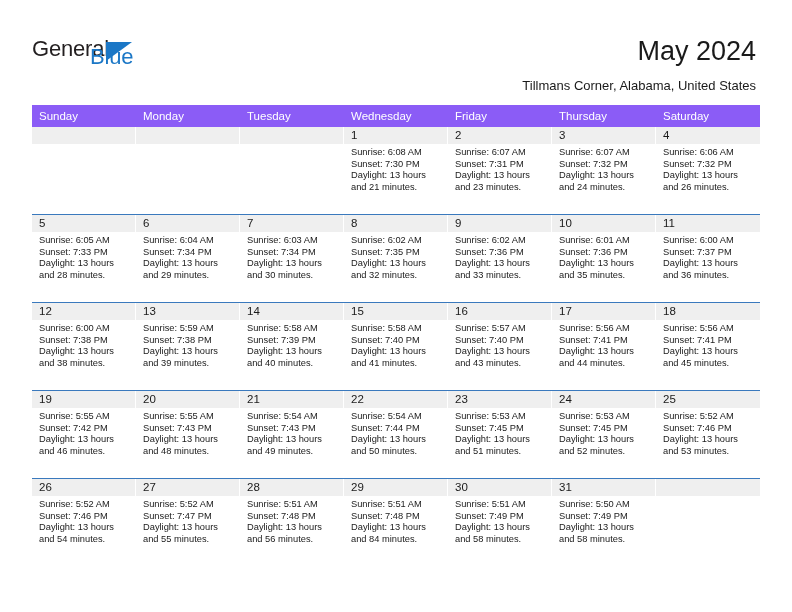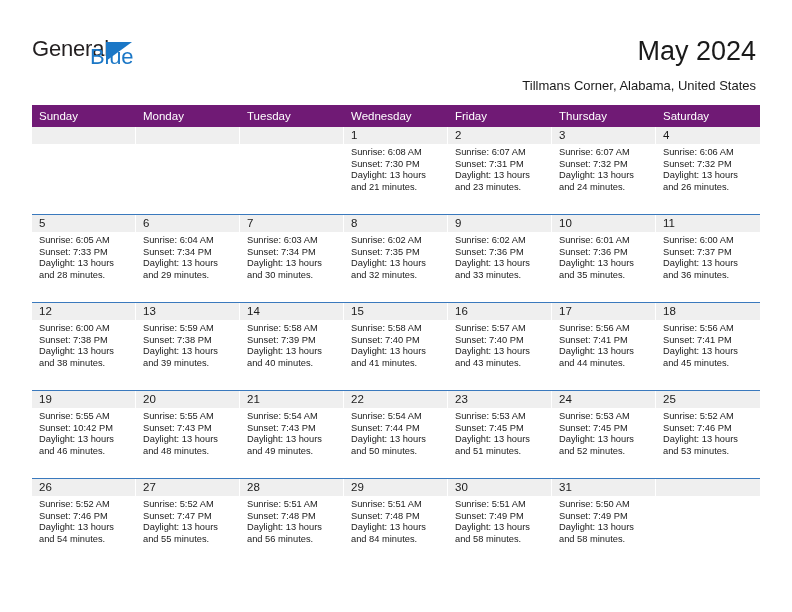--- a/index.html
+++ b/index.html
@@ -85,21 +85,21 @@
   
   .calendar {
     position: absolute;
     left: 32px;
     top: 105px;
     width: 728px;
   }
   .weekdays {
     display: flex;
     width: 728px;
-    background: #701a75;
+    background: #8b5cf6;
   }
   .weekday {
     width: 104px;
     box-sizing: border-box;
     padding: 4px 0 4px 7px;
     color: #ffffff;
     font-size: 11.5px;
     line-height: 14px;
     white-space: nowrap;
   }
@@ -341,21 +341,21 @@
           <div>and 45 minutes.</div>
         </div>
       </div>
     </div>
 
     <div class="week">
       <div class="cell">
         <div class="daynum">19</div>
         <div class="info">
           <div>Sunrise: 5:55 AM</div>
-          <div>Sunset: 10:42 PM</div>
+          <div>Sunset: 7:42 PM</div>
           <div>Daylight: 13 hours</div>
           <div>and 46 minutes.</div>
         </div>
       </div>
       <div class="cell">
         <div class="daynum">20</div>
         <div class="info">
           <div>Sunrise: 5:55 AM</div>
           <div>Sunset: 7:43 PM</div>
           <div>Daylight: 13 hours</div>

